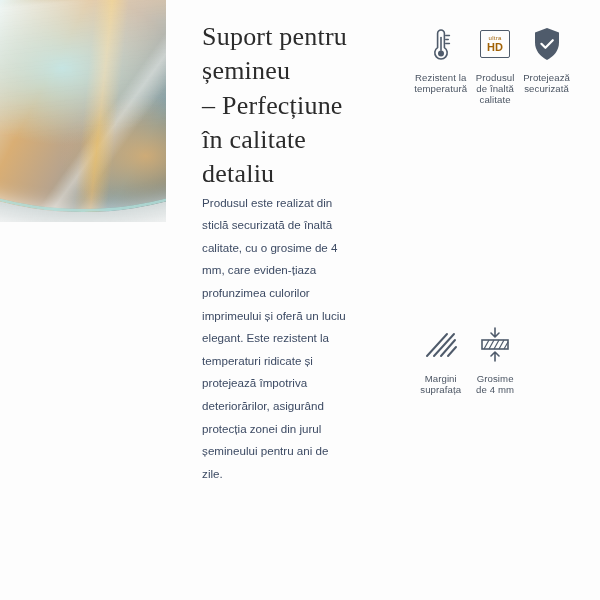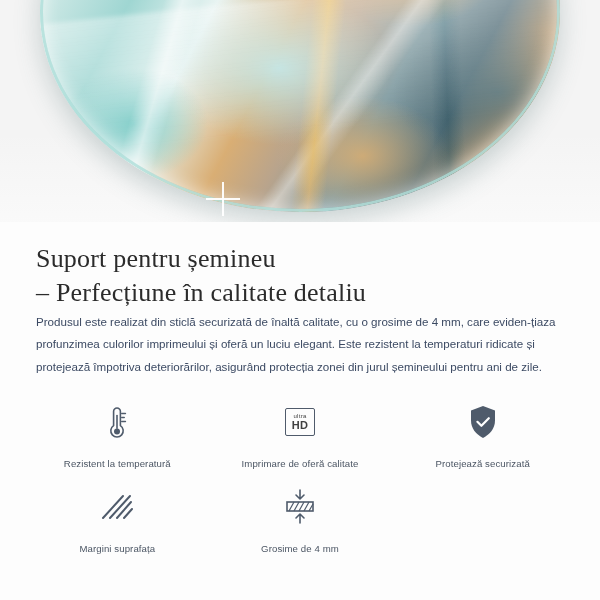--- a/index.html
+++ b/index.html
@@ -7,21 +7,21 @@
     width: 600px; height: 600px;
     background: #ffffff;
     font-family: "Liberation Sans", sans-serif;
     overflow: hidden;
   }
   .page {
     position: relative;
     width: 600px; height: 600px;
     background: #fdfdfd;
     display: flex;
-    flex-direction: column;
+    flex-direction: row;
   }
 
   
   .hero {
     position: relative;
     width: 600px;
     height: 222px;
     overflow: hidden;
     background: #f3f3f3;
   }
@@ -144,41 +144,41 @@
     text-align: center;
     padding: 6px 4px 4px 4px;
   }
   .feature .ico {
     height: 44px;
     display: flex;
     align-items: center;
     justify-content: center;
   }
   .feature .cap {
-    margin-top: 14px;
+    margin-top: 6px;
     font-size: 9.6px;
     color: #4b5563;
     letter-spacing: 0.1px;
   }
   svg { display: block; }
   .stroke {
     fill: none;
     stroke: #4f5b6b;
     stroke-width: 1.6;
     stroke-linecap: round;
     stroke-linejoin: round;
   }
   .hdbox {
     width: 30px; height: 28px;
     border: 1.6px solid #4f5b6b;
     border-radius: 2px;
     display: flex;
     flex-direction: column;
     justify-content: center;
-    color: #404040;
+    color: #a16207;
   }
   .hdbox .u { font-size: 6px; line-height: 6px; letter-spacing: 0.3px; }
   .hdbox .h { font-size: 11px; line-height: 12px; font-weight: bold; letter-spacing: 0.3px; }
 </style>
 </head>
 <body>
 
 <div class="page">
 
   <div class="hero">
@@ -214,21 +214,21 @@
       <div class="cap">Rezistent la temperatură</div>
     </div>
 
     <div class="feature">
       <div class="ico">
         <div class="hdbox">
           <span class="u">ultra</span>
           <span class="h">HD</span>
         </div>
       </div>
-      <div class="cap">Imprimare de oferă calitate</div>
+      <div class="cap">Produsul de înaltă calitate</div>
     </div>
 
     <div class="feature">
       <div class="ico">
         <svg width="36" height="40" viewBox="0 0 36 40">
           <path d="M18 4l12 4.4v10.2c0 8-5.1 14-12 17.4-6.9-3.4-12-9.4-12-17.4V8.4L18 4z" fill="#4f5b6b"></path>
           <path d="M12.4 19.8l4 4 7.4-7.6" fill="none" stroke="#ffffff" stroke-width="2.2" stroke-linecap="round" stroke-linejoin="round"></path>
         </svg>
       </div>
       <div class="cap">Protejează securizată</div>

